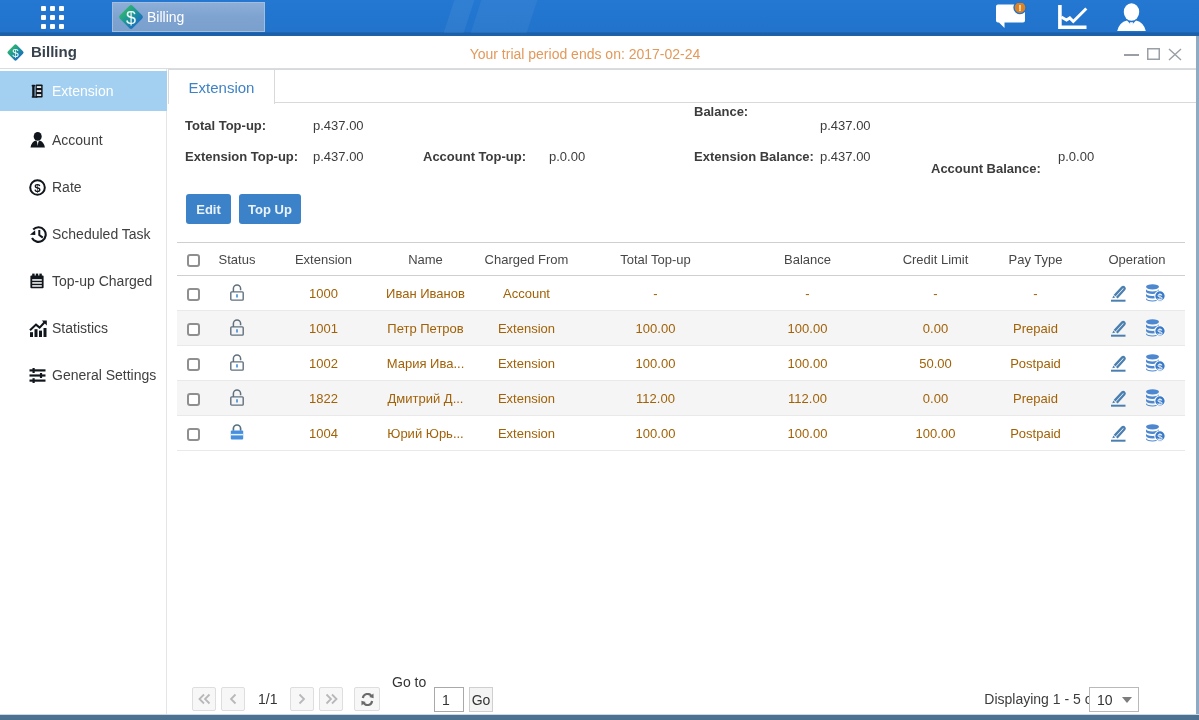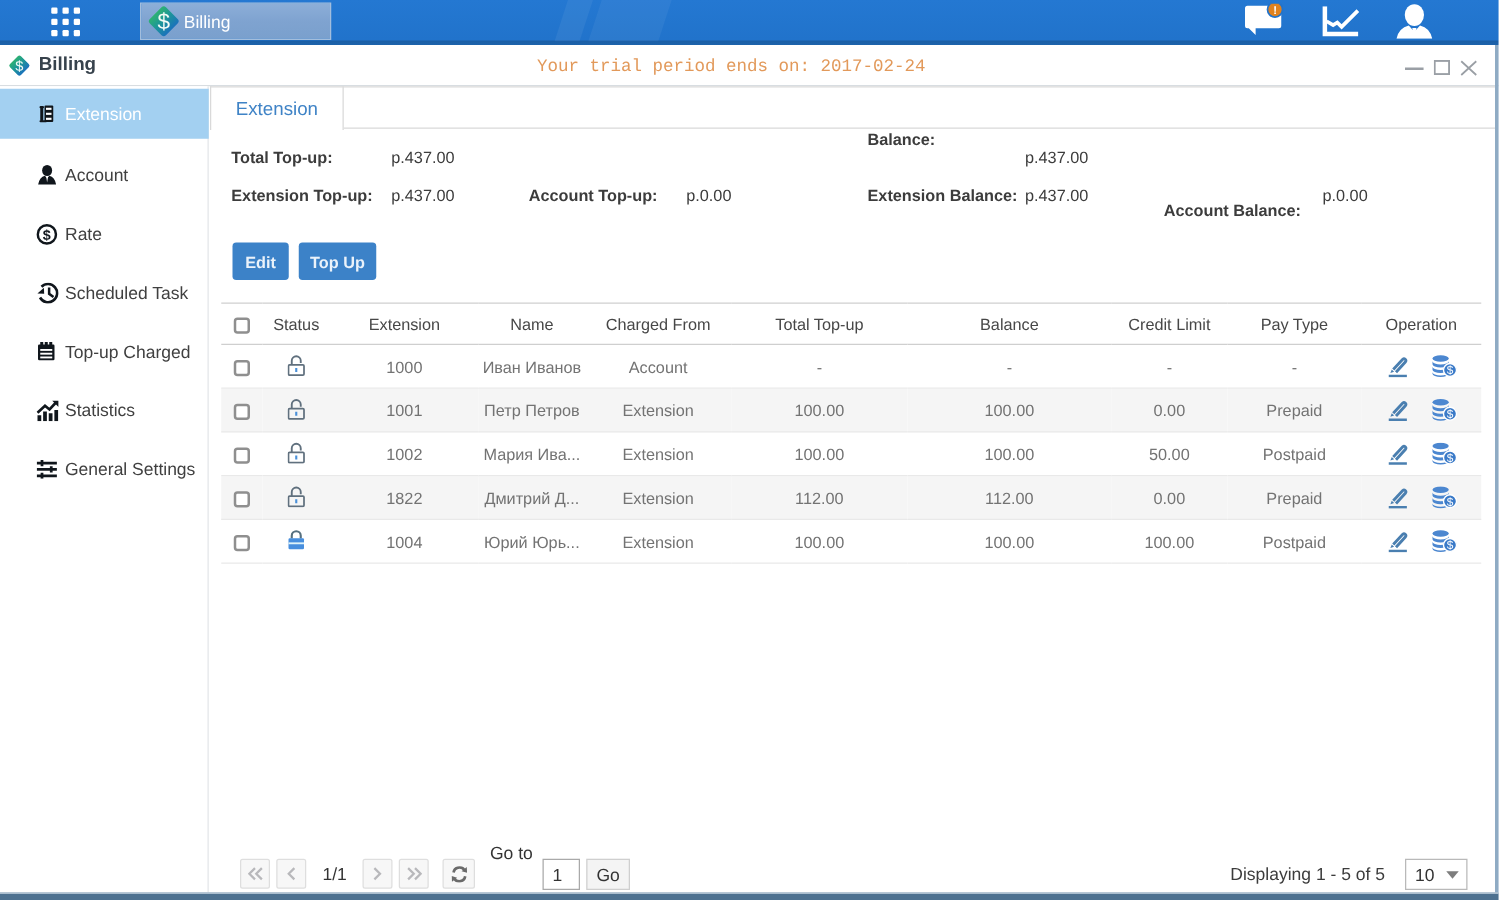--- a/index.html
+++ b/index.html
@@ -17,21 +17,21 @@
 #grid9 div { background:#fff; border-radius:1px; }
 #taskitem { left:112px; top:2px; width:153px; height:30px;
   background:linear-gradient(180deg,#8caed8 0%,#7fa3d0 50%,#7aa0cd 100%);
   border:1px solid #a3bedd; display:flex; align-items:center; }
 #taskitem span { color:#fff; font-size:14px; margin-left:3px; }
 .ticon { position:absolute; }
 
 
 #titlebar { left:0; top:36px; width:1199px; height:33px; background:#fff; border-bottom:1px solid #d8dde1; }
 #apptitle { position:absolute; left:31px; top:7px; font-size:15px; font-weight:bold; color:#37424c; }
-#trial { position:absolute; left:0; top:10px; width:1170px; text-align:center; font-size:14px; color:#e2995a;font-family:Liberation Mono, monospace; }
+#trial { position:absolute; left:0; top:10px; width:1170px; text-align:center; font-size:14px; color:#e2995a; }
 .winbtn { position:absolute; color:#8d9298; }
 
 
 #rborder { left:1196px; top:36px; width:3px; height:678px; background:#8fabc4; }
 #bottomband { left:0; top:714px; width:1199px; height:6px; background:#4d7190; border-top:1px solid #c9d8e4; }
 
 
 #sidebar { left:0; top:69px; width:167px; height:645px; background:#fff; border-right:1px solid #e3e6e9; }
 .mitem { position:absolute; left:0; width:167px; height:40px; display:flex; align-items:center; }
 .mitem svg { position:absolute; left:29px; }
@@ -51,36 +51,36 @@
 
 
 .bluebtn { position:absolute; background:#3c82c8; color:#eaf2fa; font-size:13px; font-weight:bold;
   border-radius:3px; display:flex; align-items:center; justify-content:center; }
 
 
 #tbl { left:177px; top:242px; width:1008px; }
 table { border-collapse:collapse; width:1008px; table-layout:fixed; }
 th { font-size:13px; font-weight:normal; color:#474747; height:33px; text-align:center;
   border-top:1px solid #cfcfcf; border-bottom:1px solid #cfcfcf; background:#fff; }
-td { font-size:13px; color:#737373; height:35px; text-align:center; border-bottom:1px solid #e9e9e9; }
+td { font-size:13px; color:#a16207; height:35px; text-align:center; border-bottom:1px solid #e9e9e9; }
 tr.odd td { background:#fff; }
 tr.even td { background:#f5f5f5; }
 .cb { display:inline-block; width:13px; height:13px; border:2px solid #8f8f8f; border-radius:3px; background:#fff; vertical-align:middle; }
 .opcell svg { vertical-align:middle; }
 .opgap { display:inline-block; width:18px; }
 
 
 .pgbtn { position:absolute; top:687px; width:24px; height:24px; background:#f7f7f7; border:1px solid #dedede; border-radius:2px;
   display:flex; align-items:center; justify-content:center; }
 .pgtxt { position:absolute; font-size:14px; color:#333; }
 #goinput { position:absolute; left:434px; top:687px; width:30px; height:25px; border:1px solid #a9a9a9; background:#fff;
   font-size:14px; color:#333; display:flex; align-items:center; padding-left:7px; }
-#gobtn { position:absolute; left:469px; top:687px; width:35px; height:25px; background:#f4f4f4; border:1px solid #cfcfcf;
+#gobtn { position:absolute; left:469px; top:687px; width:24px; height:25px; background:#f4f4f4; border:1px solid #cfcfcf;
   font-size:14px; color:#333; display:flex; align-items:center; justify-content:center; }
-#pagesize { position:absolute; left:1124px; top:687px; width:50px; height:25px; border:1px solid #b9b9b9; background:#fff; }
+#pagesize { position:absolute; left:1089px; top:687px; width:50px; height:25px; border:1px solid #b9b9b9; background:#fff; }
 #pagesize span { position:absolute; left:7px; top:4px; font-size:14px; color:#333; }
 #pagesize .tri { position:absolute; right:6px; top:9px; width:0; height:0;
   border-left:5.5px solid transparent; border-right:5.5px solid transparent; border-top:6.5px solid #7d7d7d; }
 #displaying { position:absolute; right:91px; top:691px; font-size:14px; color:#3c3c3c; }
 </style>
 </head>
 <body>
 <div id="stage">
 
   <div id="topbar" class="abs">

